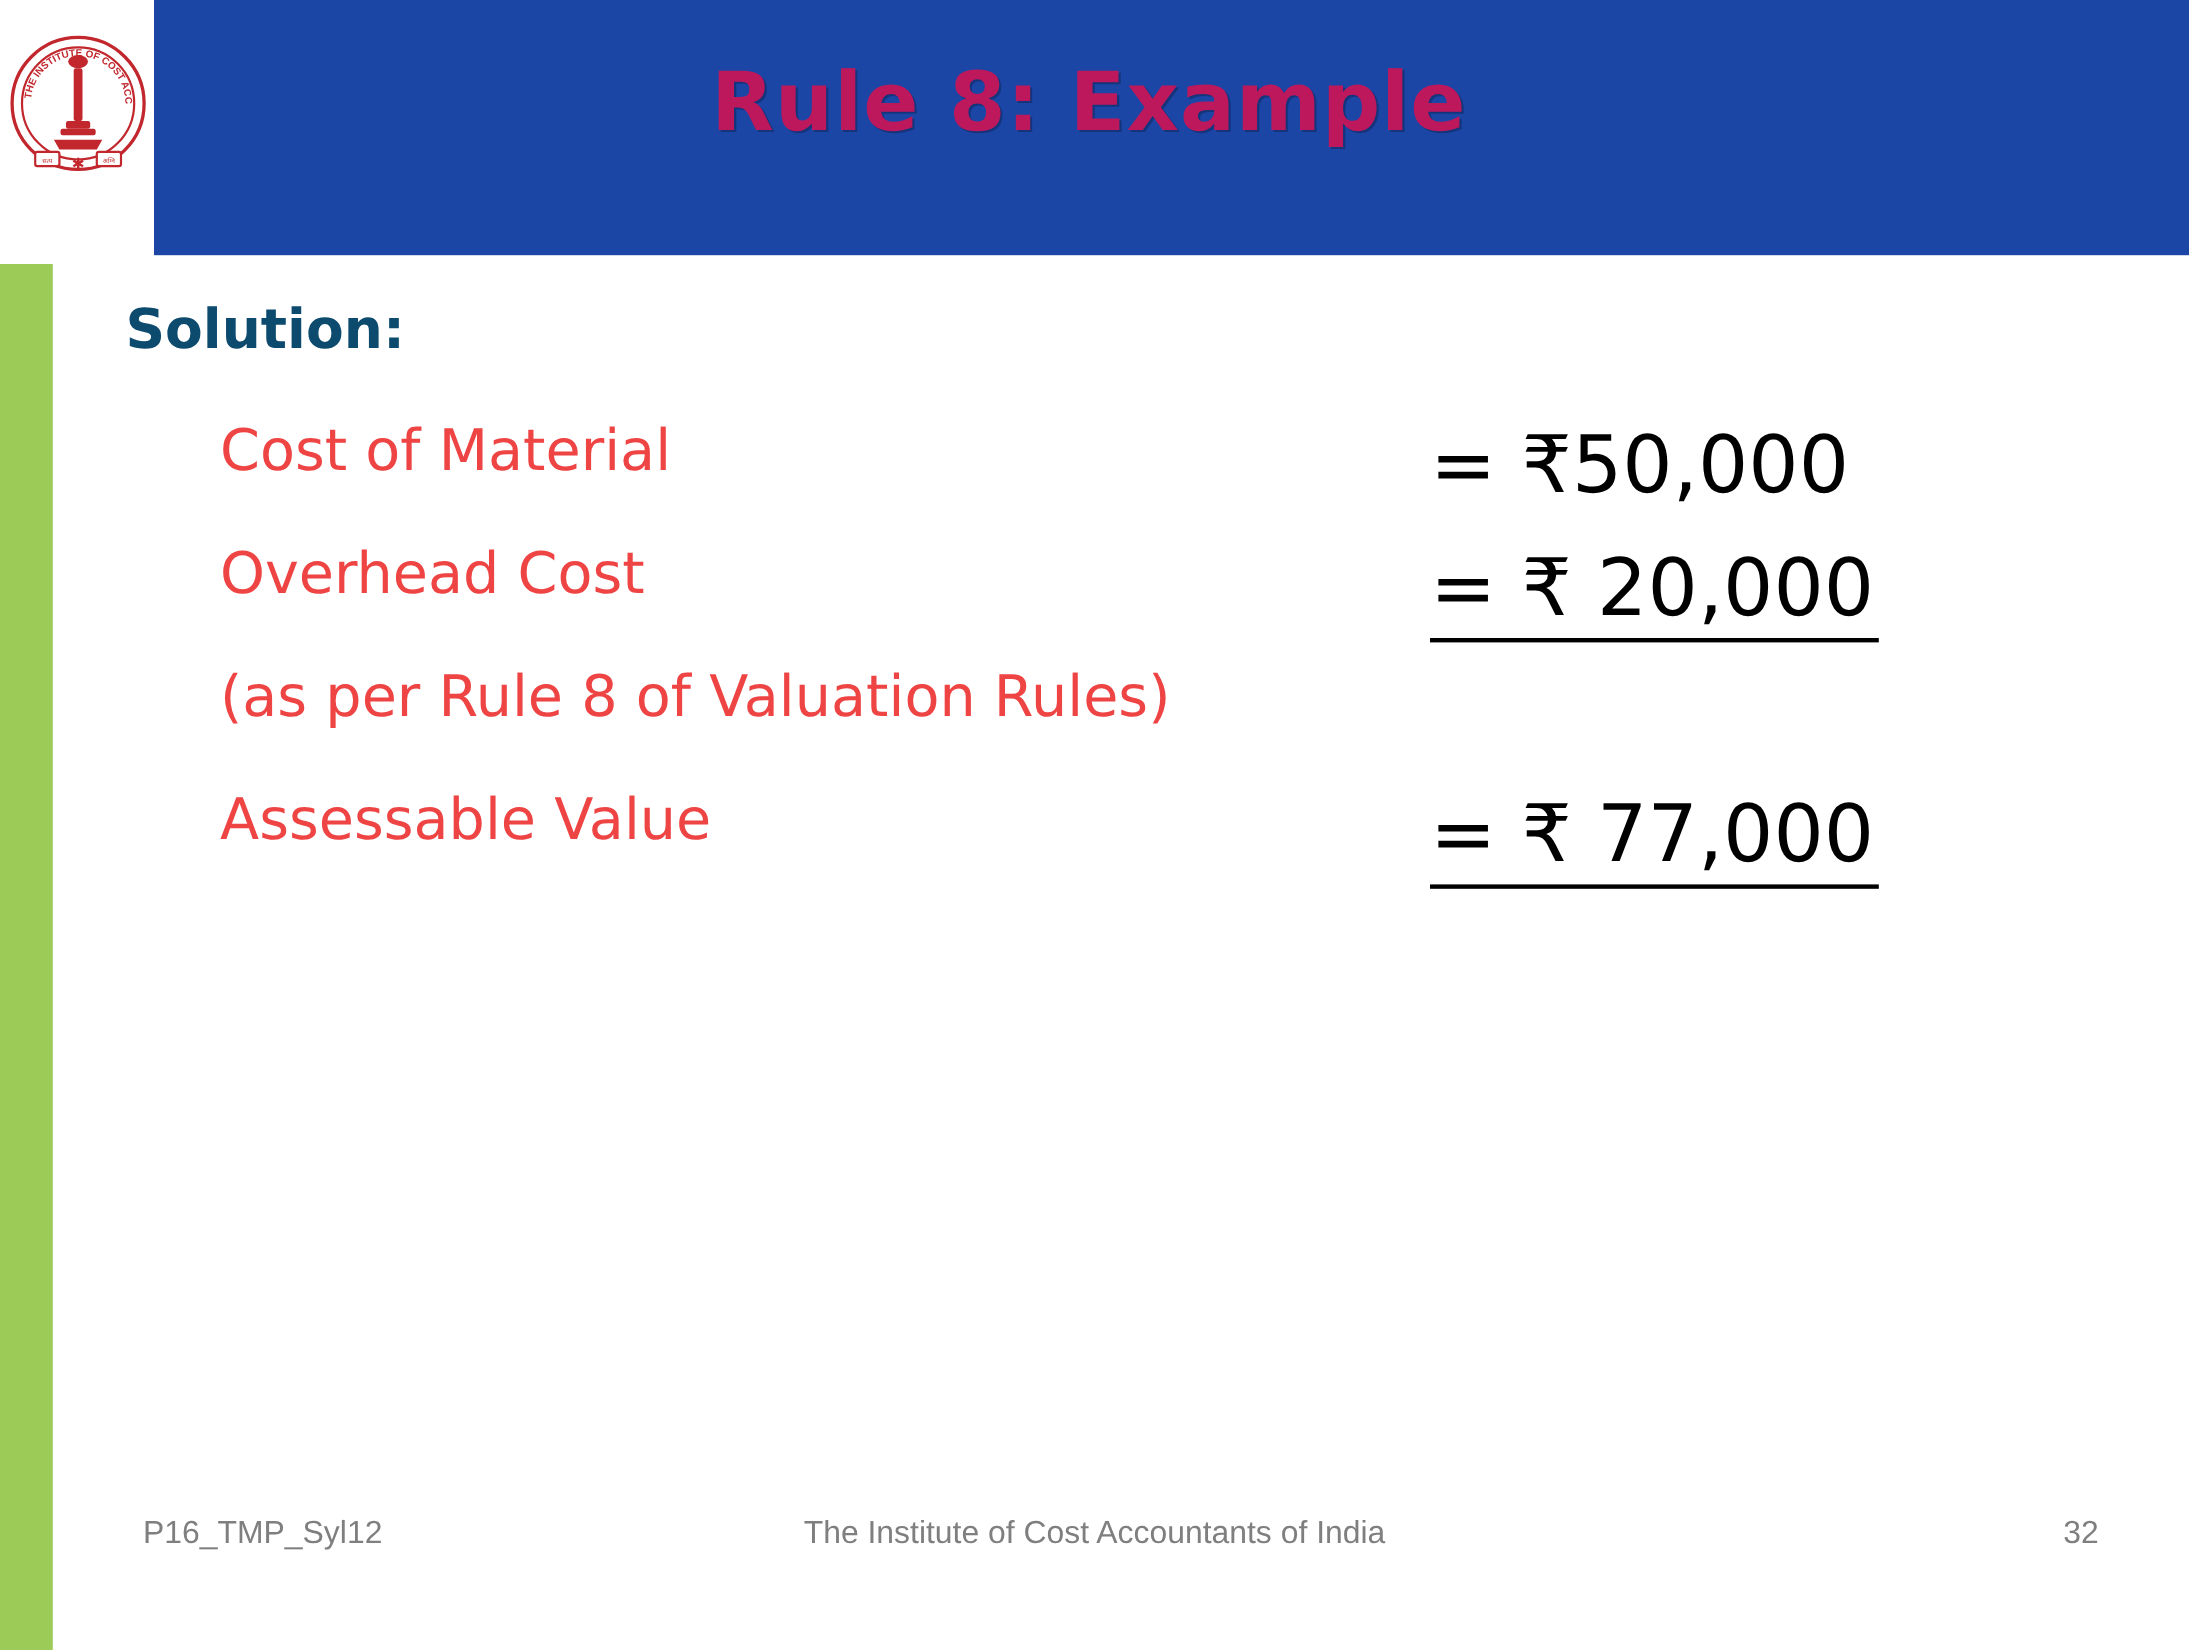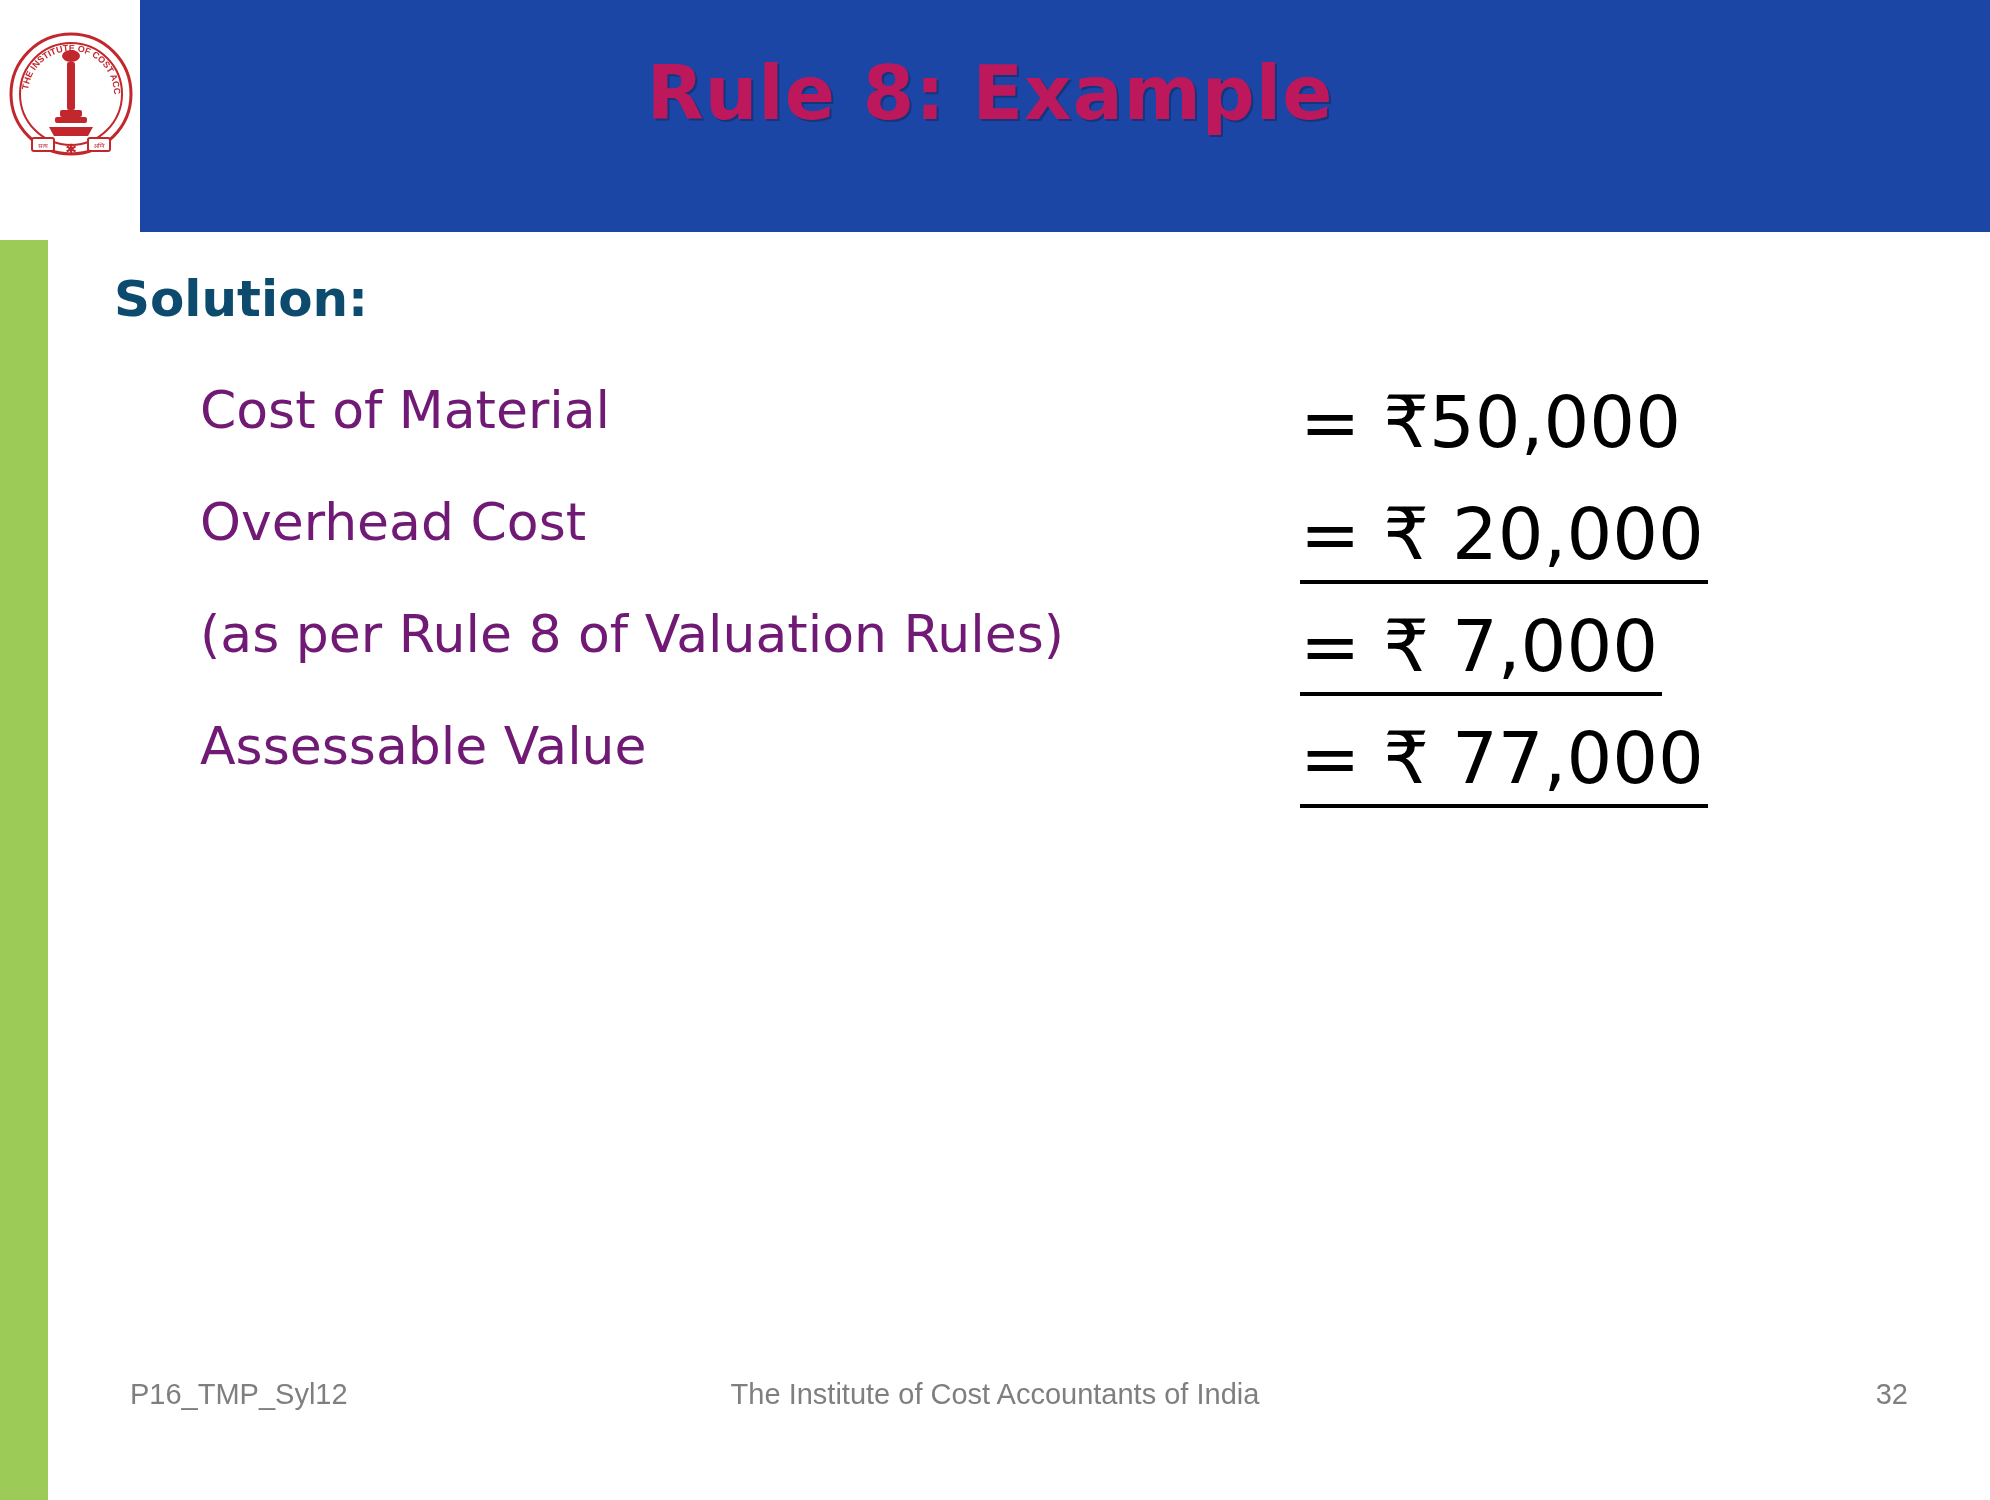--- a/index.html
+++ b/index.html
@@ -86,21 +86,21 @@
   .row {
     position: relative;
     height: 112px;
   }
   .row .label {
     position: absolute;
     left: 0;
     top: 0;
     font-family: "DejaVu Sans", sans-serif;
     font-size: 52px;
-    color: #701a75;
+    color: #ef4444;
     white-space: nowrap;
   }
   .row .value {
     position: absolute;
     left: 1100px;
     top: 0;
     font-family: "DejaVu Sans", sans-serif;
     font-size: 72px;
     color: #000000;
     white-space: nowrap;
@@ -188,21 +188,20 @@
 
     <div class="row">
       <span class="label">Overhead Cost</span>
       <span class="value underline">= ₹ 20,000</span>
     </div>
 
 
 
     <div class="row">
       <span class="label">(as per Rule 8 of Valuation Rules)</span>
-      <span class="value underline">=   ₹ 7,000</span>
     </div>
 
     <div class="row">
       <span class="label">Assessable Value</span>
       <span class="value underline">= ₹ 77,000</span>
     </div>
 
   </div>
 
   <div class="footer-left">P16_TMP_Syl12</div>

